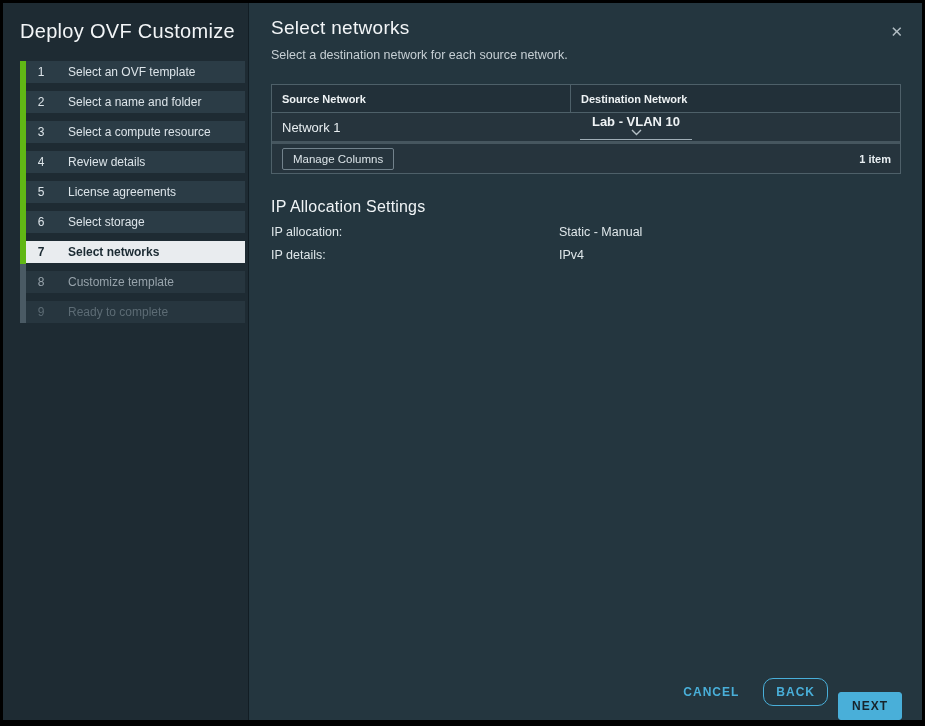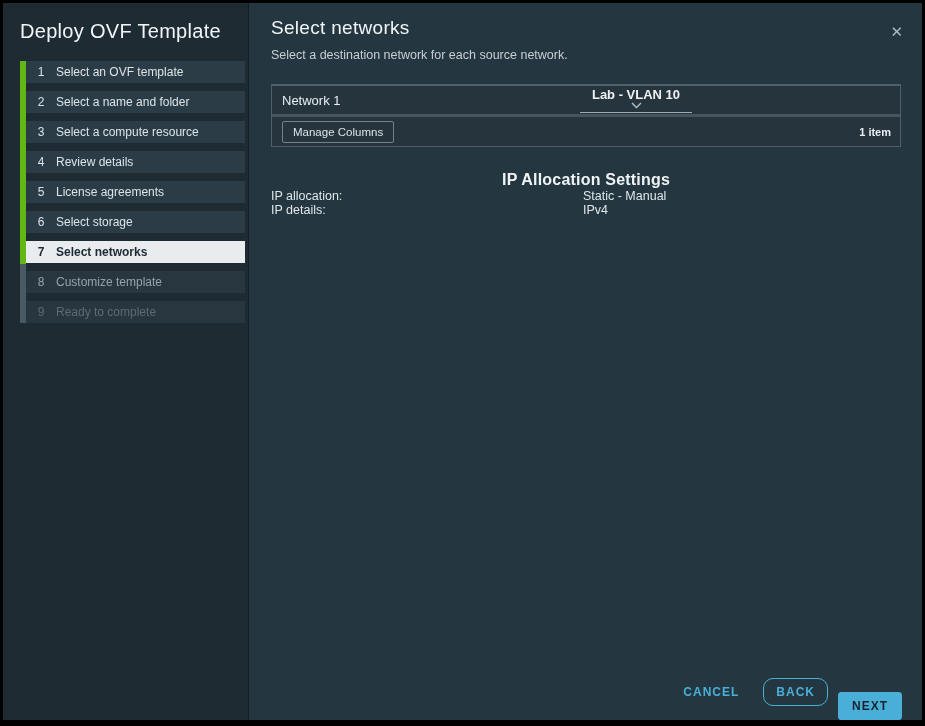--- a/index.html
+++ b/index.html
@@ -56,21 +56,21 @@
     align-items:center;
     font-size:12px;
     color:#dce4e9;
     cursor:pointer;
   }
   .step.done{background:var(--step-row-bg);}
   .step.active{background:var(--active-step-bg);color:var(--active-step-text);font-weight:bold;}
   .step.upcoming{background:#27363f;color:#97a3ab;cursor:default;}
   .step.disabled{background:#27363f;color:#5c6b74;cursor:default;}
   .step-num{width:14px;margin-left:8px;text-align:center;flex:none;}
-  .step-label{margin-left:8px;white-space:nowrap;}
+  .step-label{margin-left:20px;white-space:nowrap;}
   
   .main{
     flex:1;
     position:relative;
     padding:0 21px 0 22px;
     background:var(--main-bg);
   }
   .page-title{
     padding-top:14px;
     font-size:19px;
@@ -153,31 +153,29 @@
     font-size:11.5px;
     color:#dbe3e7;
     font-family:inherit;
     cursor:pointer;
   }
   .item-count{font-size:11px;font-weight:bold;color:#e8eef1;}
   
   .ip-heading{
     margin-top:24px;
     font-size:16px;
-    font-weight:700;
+    font-weight:400;
     letter-spacing:.2px;
     color:#f0f4f6;
-    text-align:center;
   }
   .ip-row{
     display:flex;
-    margin-top:0;
+    margin-top:9px;
     font-size:12.5px;
     color:#dfe7ea;
-    gap:24px;
   }
   .ip-label{width:288px;flex:none;}
   .ip-value{color:#dfe7ea;}
   
   .footer-actions{
     position:absolute;
     right:20px;bottom:0;
     display:flex;
     align-items:center;
   }
@@ -216,21 +214,21 @@
     cursor:pointer;
     margin-top:28px;
   }
 </style>
 </head>
 <body>
 
 <div class="dialog">
 
   <div class="sidebar">
-    <div class="dialog-title">Deploy OVF Template</div>
+    <div class="dialog-title">Deploy OVF Customize</div>
     <div class="steps">
       <div class="progress-bar green"></div>
       <div class="progress-bar gray"></div>
 
     <div class="step done">
           <span class="step-num">1</span>
           <span class="step-label">Select an OVF template</span>
         </div>
         <div class="step done">
           <span class="step-num">2</span>
@@ -268,20 +266,24 @@
   </div>
 
   <div class="main">
 
     <button class="close-btn">✕</button>
 
     <h1 class="page-title">Select networks</h1>
     <div class="page-subtitle">Select a destination network for each source network.</div>
 
     <div class="net-table">
+      <div class="net-header">
+        <div class="col col-source">Source Network</div>
+        <div class="col col-dest">Destination Network</div>
+      </div>
       <div class="net-row">
         <div class="cell cell-source">Network 1</div>
         <div class="cell cell-dest">
           <span class="net-select">
             <span>Lab - VLAN 10</span>
             <span class="chevron">
               <svg width="11" height="7" viewBox="0 0 11 7">
                   <polyline points="1,1 5.5,5.5 10,1" fill="none" stroke="#b5c0c5" stroke-width="1.4"></polyline>
                 </svg>
             </span>

